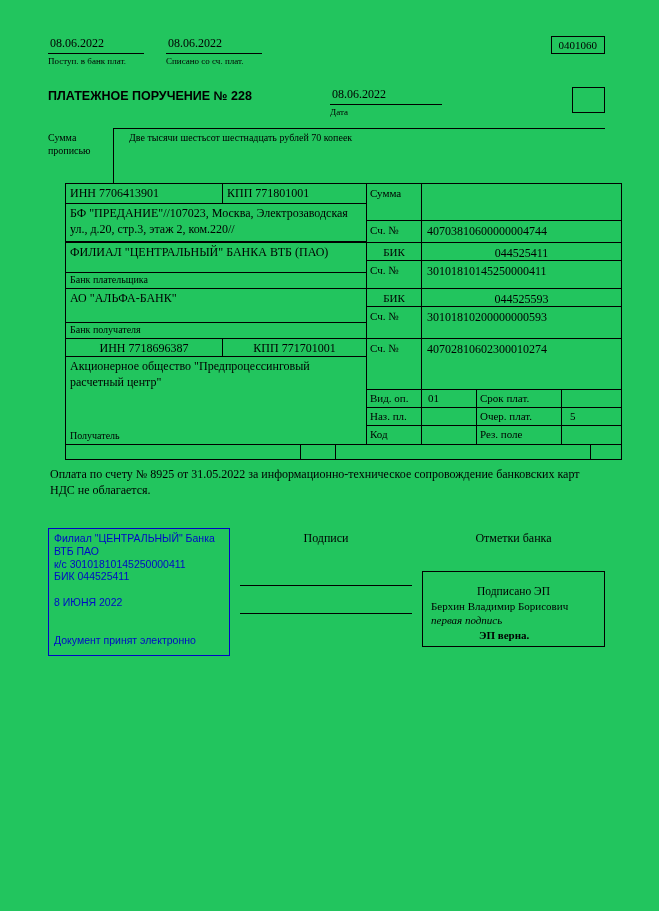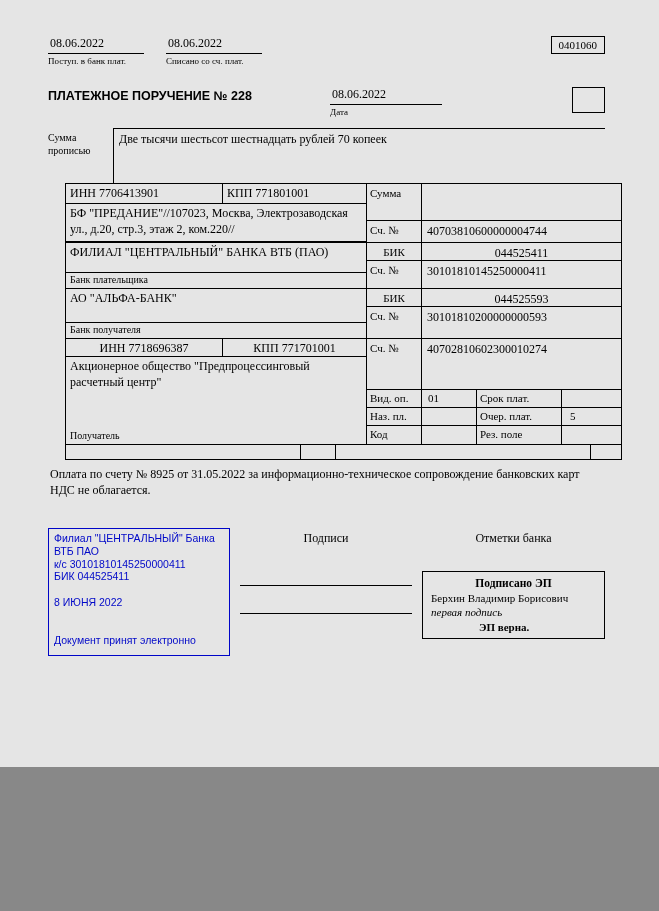--- a/index.html
+++ b/index.html
@@ -1,19 +1,19 @@
 <!DOCTYPE html>
 <html><head>
 <meta charset="utf-8">
 <style>
   * { box-sizing: border-box; margin: 0; padding: 0; }
   html, body { background: #888; }
   .page {
-    width: 659px; height: 767px;
-    background: #e5e5e5;
+    width: 659px; height: 911px;
+    background: #22c55e;
     position: relative;
     margin: 0 auto;
     font-family: "Liberation Serif", serif;
     color: #000;
     overflow: hidden;
   }
   .content { position: absolute; left: 48px; top: 36px; width: 557px; }
 
   
   .top-row { display: flex; align-items: flex-start; }
@@ -25,21 +25,21 @@
   
   .title-row { display: flex; align-items: flex-start; margin-top: 21px; }
   .doc-title { width: 282px; font-family: "Liberation Sans", sans-serif; font-weight: bold; font-size: 12.5px; padding-top: 2px; }
   .tfield { width: 112px; margin-right: 3px; }
   .tvalue { font-size: 12px; border-bottom: 1px solid #000; padding: 0 2px 2px 2px; }
   .empty-box { width: 33px; height: 26px; border: 1px solid #000; margin-left: auto; }
 
   
   .aw-row { display: flex; margin-top: 11px; }
   .aw-label { width: 65px; font-size: 10px; padding-top: 3px; white-space: pre-line; line-height: 1.3; }
-  .aw-value { flex: 1; border-left: 1px solid #000; border-top: 1px solid #000; font-size: 12px; padding: 3px 5px; min-height: 55px; }
+  .aw-value { flex: 1; border-left: 1px solid #000; border-top: 1px solid #000; font-size: 10px; padding: 3px 15px; min-height: 55px; }
 
   
   .main-table { width: 557px; border: 1px solid #000; font-size: 12px; margin-left: 17px; }
   .sec { display: flex; border-bottom: 1px solid #000; }
   .sec-left { flex: 1; display: flex; flex-direction: column; }
   .sec-right { width: 255px; flex-shrink: 0; border-left: 1px solid #000; display: flex; flex-direction: column; }
   .ik-row { display: flex; border-bottom: 1px solid #000; }
   .ik-row .inn { width: 157px; border-right: 1px solid #000; padding: 2px 4px; }
   .ik-row .kpp { flex: 1; padding: 2px 4px; }
   .name-cell { flex: 1; border-bottom: 1px solid #000; padding: 2px 4px; line-height: 1.3; }
@@ -81,21 +81,21 @@
     font-family: "Liberation Sans", sans-serif; font-size: 10.5px;
     padding: 3px 5px; white-space: pre-line; line-height: 1.22;
   }
   .sign-col { width: 192px; flex-shrink: 0; text-align: center; padding-top: 3px; }
   .col-heading { font-size: 12px; }
   .sig-line { width: 172px; margin: 0 auto; border-bottom: 1px solid #000; height: 40px; }
   .sig-line.second { height: 28px; }
   .marks-col { flex: 1; padding-top: 3px; }
   .marks-col .col-heading { text-align: center; }
   .esign-box { border: 1px solid #000; margin-top: 25px; min-height: 60px; padding: 4px 8px; font-size: 11px; line-height: 1.3; }
-  .esign-title { text-align: center; font-weight: bold; font-size: 11.5px; }
+  .esign-title { text-align: center; font-weight: normal; font-size: 11.5px; margin-top: 8px; }
   .esign-note { font-style: italic; }
   .esign-verified { font-weight: bold; padding-left: 48px; }
 </style>
 </head>
 <body>
 
 <div class="page">
   <div class="content">
 
     <div class="top-row">

